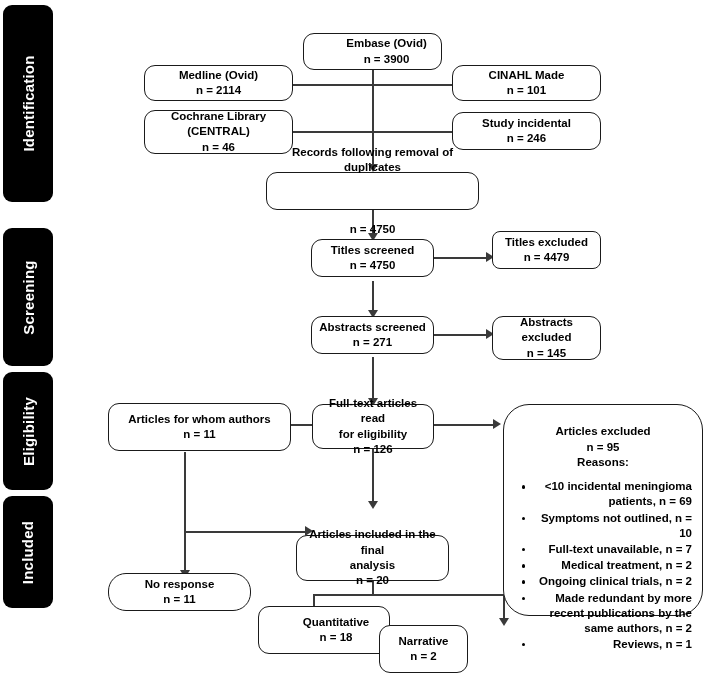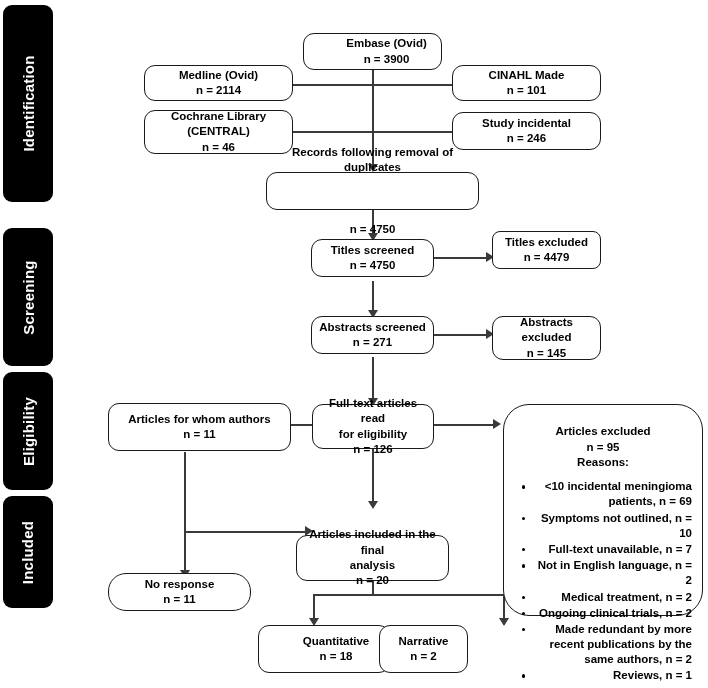--- a/index.html
+++ b/index.html
@@ -260,41 +260,40 @@
     <span class="ln">No response</span>
     <span class="ln">n = 11</span>
   </div>
 
   <div class="node" style="left:296px; top:507px; width:153px; height:46px;margin-top:28px;">
     <span class="ln">Articles included in the final</span>
     <span class="ln">analysis</span>
     <span class="ln">n = 20</span>
   </div>
 
-  <div class="node" style="left:258px; top:625px; width:132px; height:48px;padding-left:29px;">
+  <div class="node" style="left:258px; top:606px; width:132px; height:48px;padding-left:29px;">
     <span class="ln">Quantitative</span>
     <span class="ln">n = 18</span>
   </div>
 
   <div class="node" style="left:379px; top:625px; width:89px; height:48px;">
     <span class="ln">Narrative</span>
     <span class="ln">n = 2</span>
   </div>
 
   <div class="node panel" style="left:503px; top:404px; width:200px; height:212px;">
     <div class="panel-head">
       <span class="ln">Articles excluded</span>
       <span class="ln">n = 95</span>
     </div>
     <div class="panel-reasons-title">Reasons:</div>
     <ul>
       <li>&lt;10 incidental meningioma patients, n = 69</li>
       <li>Symptoms not outlined, n = 10</li>
       <li>Full-text unavailable, n = 7</li>
-      <li>Not in English language, n = 2</li>
       <li>Medical treatment, n = 2</li>
       <li>Ongoing clinical trials, n = 2</li>
       <li>Made redundant by more recent publications by the same authors, n = 2</li>
       <li>Reviews, n = 1</li>
     </ul>
   </div>
 
 </div>
 
 </body></html>

